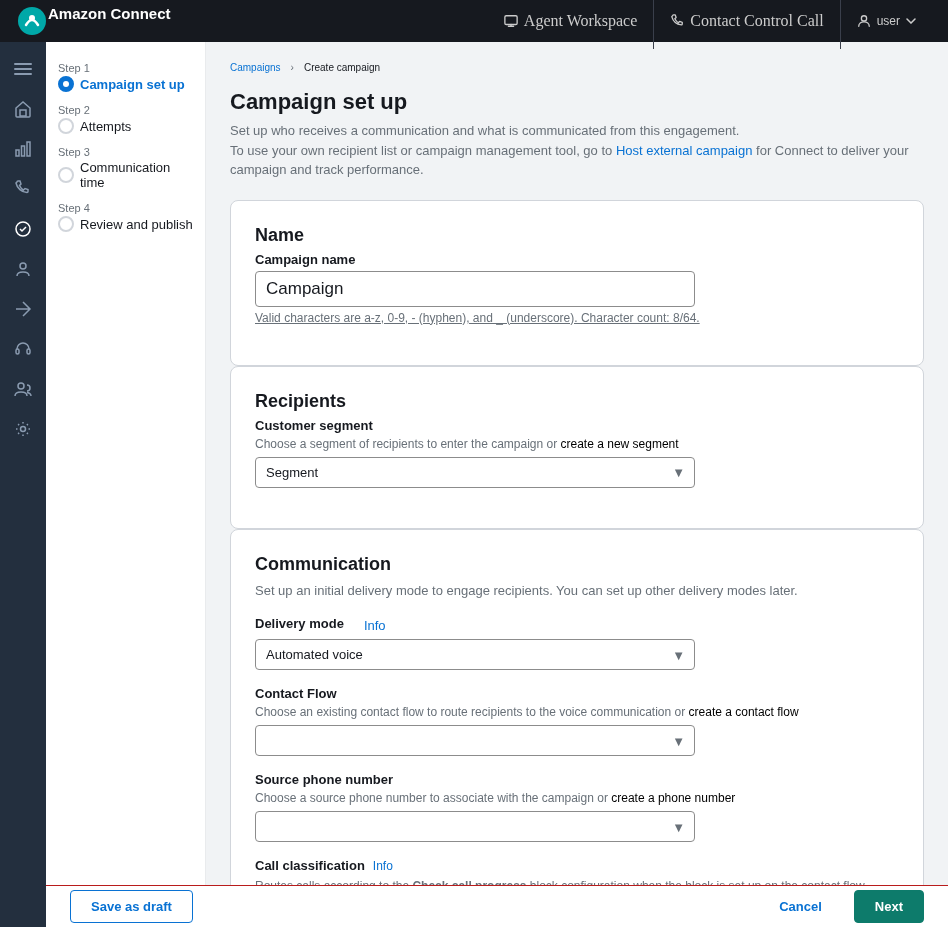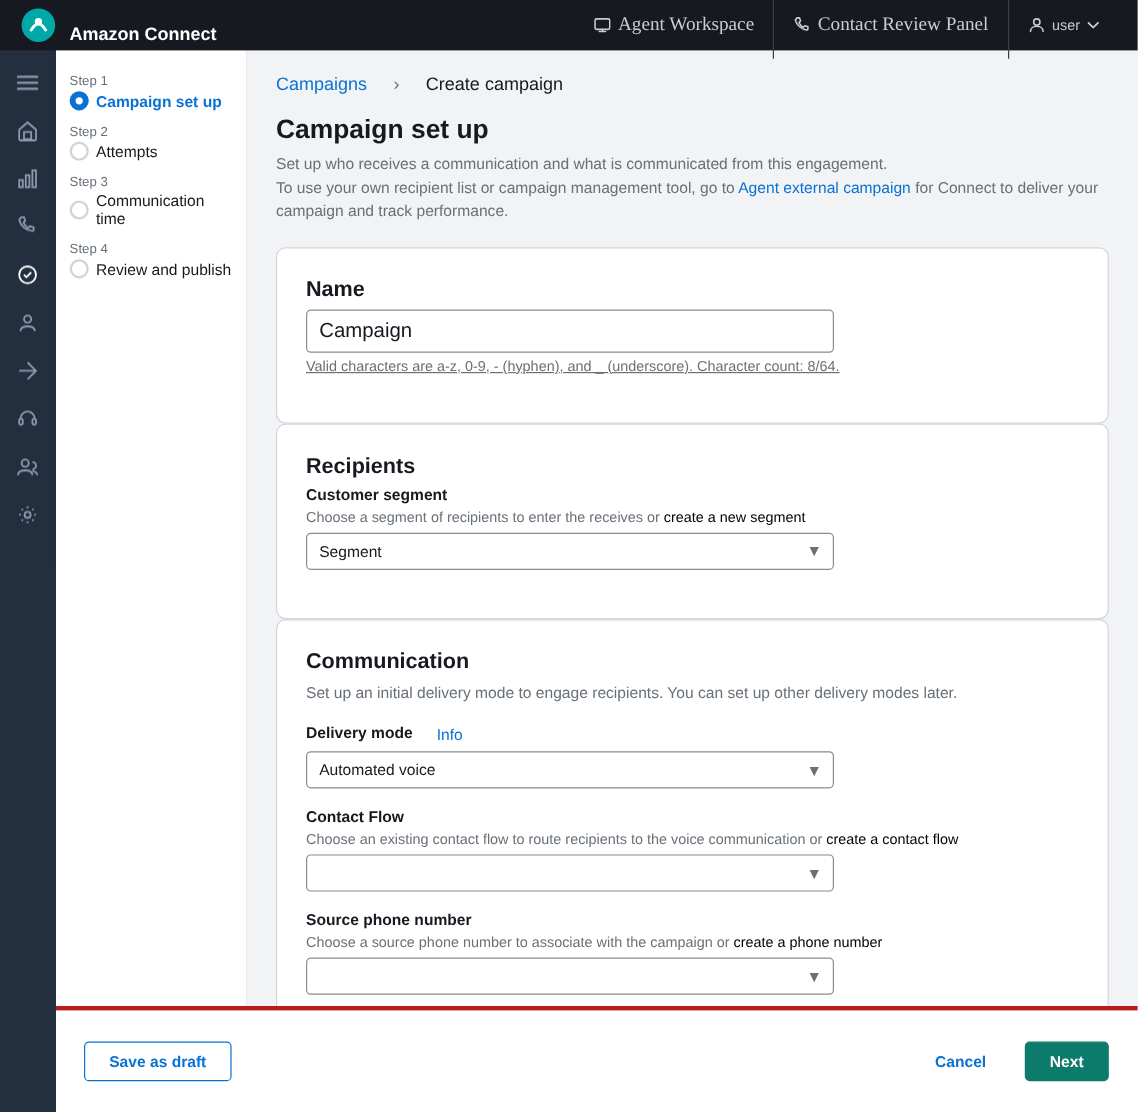--- a/index.html
+++ b/index.html
@@ -9,21 +9,21 @@
     .top-nav {
       background: #16191f;
       height: 42px;
       display: flex;
       align-items: center;
       justify-content: space-between;
       padding: 0 16px;
       color: #fff;
       position: fixed; top: 0; left: 0; right: 0; z-index: 100;
     }
-    .top-nav-left { display: flex; align-items: flex-end; gap: 10px; }
+    .top-nav-left { display: flex; align-items: flex-start; }
     .top-nav-logo { width: 32px; height: 32px; }
     .top-nav-title { font-size: 15px; font-weight: 600; color: #fff; }
     .top-nav-right { display: flex; align-items: center; gap: 0; }
     .top-nav-btn {
       display: flex; align-items: center; gap: 6px;
       padding: 0 16px; height: 56px; color: #ccc; font-size: 16px;
       border-right: 1px solid #3a3f4b; cursor: pointer; font-family: Liberation Serif, serif;
     }
     .top-nav-btn svg { width: 14px; height: 14px; }
     .top-nav-user { display: flex; align-items: center; gap: 6px; padding: 0 16px; color: #ccc; font-size: 12px; cursor: pointer; }
@@ -69,21 +69,21 @@
     .step-circle.active::after { content: ''; width: 6px; height: 6px; background: #fff; border-radius: 50%; }
 
     
     .content-area {
       flex: 1;
       padding: 20px 24px 80px;
       overflow-y: auto;
       background: #f1f3f5;
     }
 
-    .breadcrumb { display: flex; align-items: center; gap: 22px; margin-bottom: 16px; font-size: 15px; }
+    .breadcrumb { display: flex; align-items: center; gap: 10px; margin-bottom: 16px; font-size: 10px; }
     .breadcrumb a { color: #0972d3; text-decoration: none; cursor: pointer; }
     .breadcrumb-sep { color: #687078; }
     .breadcrumb-current { color: #16191f; }
 
     .section-card {
       background: #fff;
       border: 1px solid #d1d5db;
       border-radius: 8px;
       padding: 24px;
     }
@@ -119,22 +119,22 @@
       position: absolute; right: 10px; top: 50%; transform: translateY(-50%);
       pointer-events: none; color: #687078;
     }
 
     .delivery-row { display: flex; align-items: center; gap: 20px; margin-bottom: 4px; }
     .delivery-info { color: #0972d3; font-size: 13px; cursor: pointer; }
 
     
     .page-footer {
       position: fixed; bottom: 0; left: 46px; right: 0;
-      background: #fff; border-top: 4px solid #b91c1c;
-      padding: 26px 24px; display: flex; justify-content: space-between; align-items: center;
+      background: #fff; border-top: 1px solid #b91c1c;
+      padding: 4px 24px; display: flex; justify-content: space-between; align-items: center;
       z-index: 90;
     }
     .btn {
       padding: 8px 20px; border-radius: 4px; font-size: 13px; font-weight: 600;
       cursor: pointer; border: 1px solid transparent;
     }
     .btn-outline { background: #fff; border-color: #0972d3; color: #0972d3; }
     .btn-ghost { background: transparent; border: none; color: #0972d3; font-size: 13px; font-weight: 600; cursor: pointer; }
     .btn-teal { background: #0d7b6b; color: #fff; border-color: #0d7b6b; }
 
@@ -160,21 +160,21 @@
       <svg viewBox="0 0 16 16" fill="currentColor">
           <rect x="1" y="2" width="14" height="10" rx="1.5" stroke="currentColor" stroke-width="1.5" fill="none"></rect>
           <path d="M5 14h6M8 12v2" stroke="currentColor" stroke-width="1.5" stroke-linecap="round"></path>
         </svg>
       <span>Agent Workspace</span>
     </div>
     <div class="top-nav-btn">
       <svg viewBox="0 0 16 16" fill="none">
           <path d="M3 2a1 1 0 011-1h2l1 3-1.5 1.5A11 11 0 009.5 10L11 8.5l3 1v2a1 1 0 01-1 1A13 13 0 012 3z" stroke="currentColor" stroke-width="1.5" stroke-linecap="round" stroke-linejoin="round"></path>
         </svg>
-      <span>Contact Review Panel</span>
+      <span>Contact Control Call</span>
     </div>
     <div class="top-nav-user">
       <svg viewBox="0 0 16 16" fill="currentColor" width="14" height="14">
           <circle cx="8" cy="5" r="3" stroke="currentColor" stroke-width="1.5" fill="none"></circle>
           <path d="M2 14c0-3 2.7-5 6-5s6 2 6 5" stroke="currentColor" stroke-width="1.5" fill="none" stroke-linecap="round"></path>
         </svg>
       <span>user</span>
       <svg viewBox="0 0 10 6" fill="currentColor" width="10" height="6">
           <path d="M1 1l4 4 4-4" stroke="currentColor" stroke-width="1.5" fill="none" stroke-linecap="round"></path>
         </svg>
@@ -285,38 +285,39 @@
     <div class="breadcrumb">
       <a>Campaigns</a>
       <span class="breadcrumb-sep">›</span>
       <span class="breadcrumb-current">Create campaign</span>
     </div>
 
     <div class="page-header">
       <div class="page-title">Campaign set up</div>
       <div class="page-subtitle">
         <span>Set up who receives a communication and what is communicated from this engagement.</span><br>
-        <span>To use your own recipient list or campaign management tool, go to </span><a>Agent external campaign</a> <span> for Connect to deliver your campaign and track performance.</span>
+        <span>To use your own recipient list or campaign management tool, go to </span><a>Host external campaign</a> <span> for Connect to deliver your campaign and track performance.</span>
       </div>
     </div>
 
     <div class="section-card">
       <div class="section-title">Name</div>
       <div class="form-group">
+        <label class="form-label">Campaign name</label>
         <input class="form-input" type="text" value="Campaign" style="">
         <div class="form-sublabel">Valid characters are a-z, 0-9, - (hyphen), and _ (underscore). Character count: 8/64.</div>
       </div>
     </div>
 
     <div class="section-card">
       <div class="section-title">Recipients</div>
       <div class="form-group">
         <label class="form-label">Customer segment</label>
         <div class="form-hint">
-          <span>Choose a segment of recipients to enter the receives or </span><a>create a new segment</a>
+          <span>Choose a segment of recipients to enter the campaign or </span><a>create a new segment</a>
         </div>
         <div class="form-select-wrap">
           <select class="form-select">
             <option>Segment</option>
             <option>Segment A</option>
             <option>Segment B</option>
           </select>
           <span class="select-arrow">▼</span>
         </div>
       </div>

